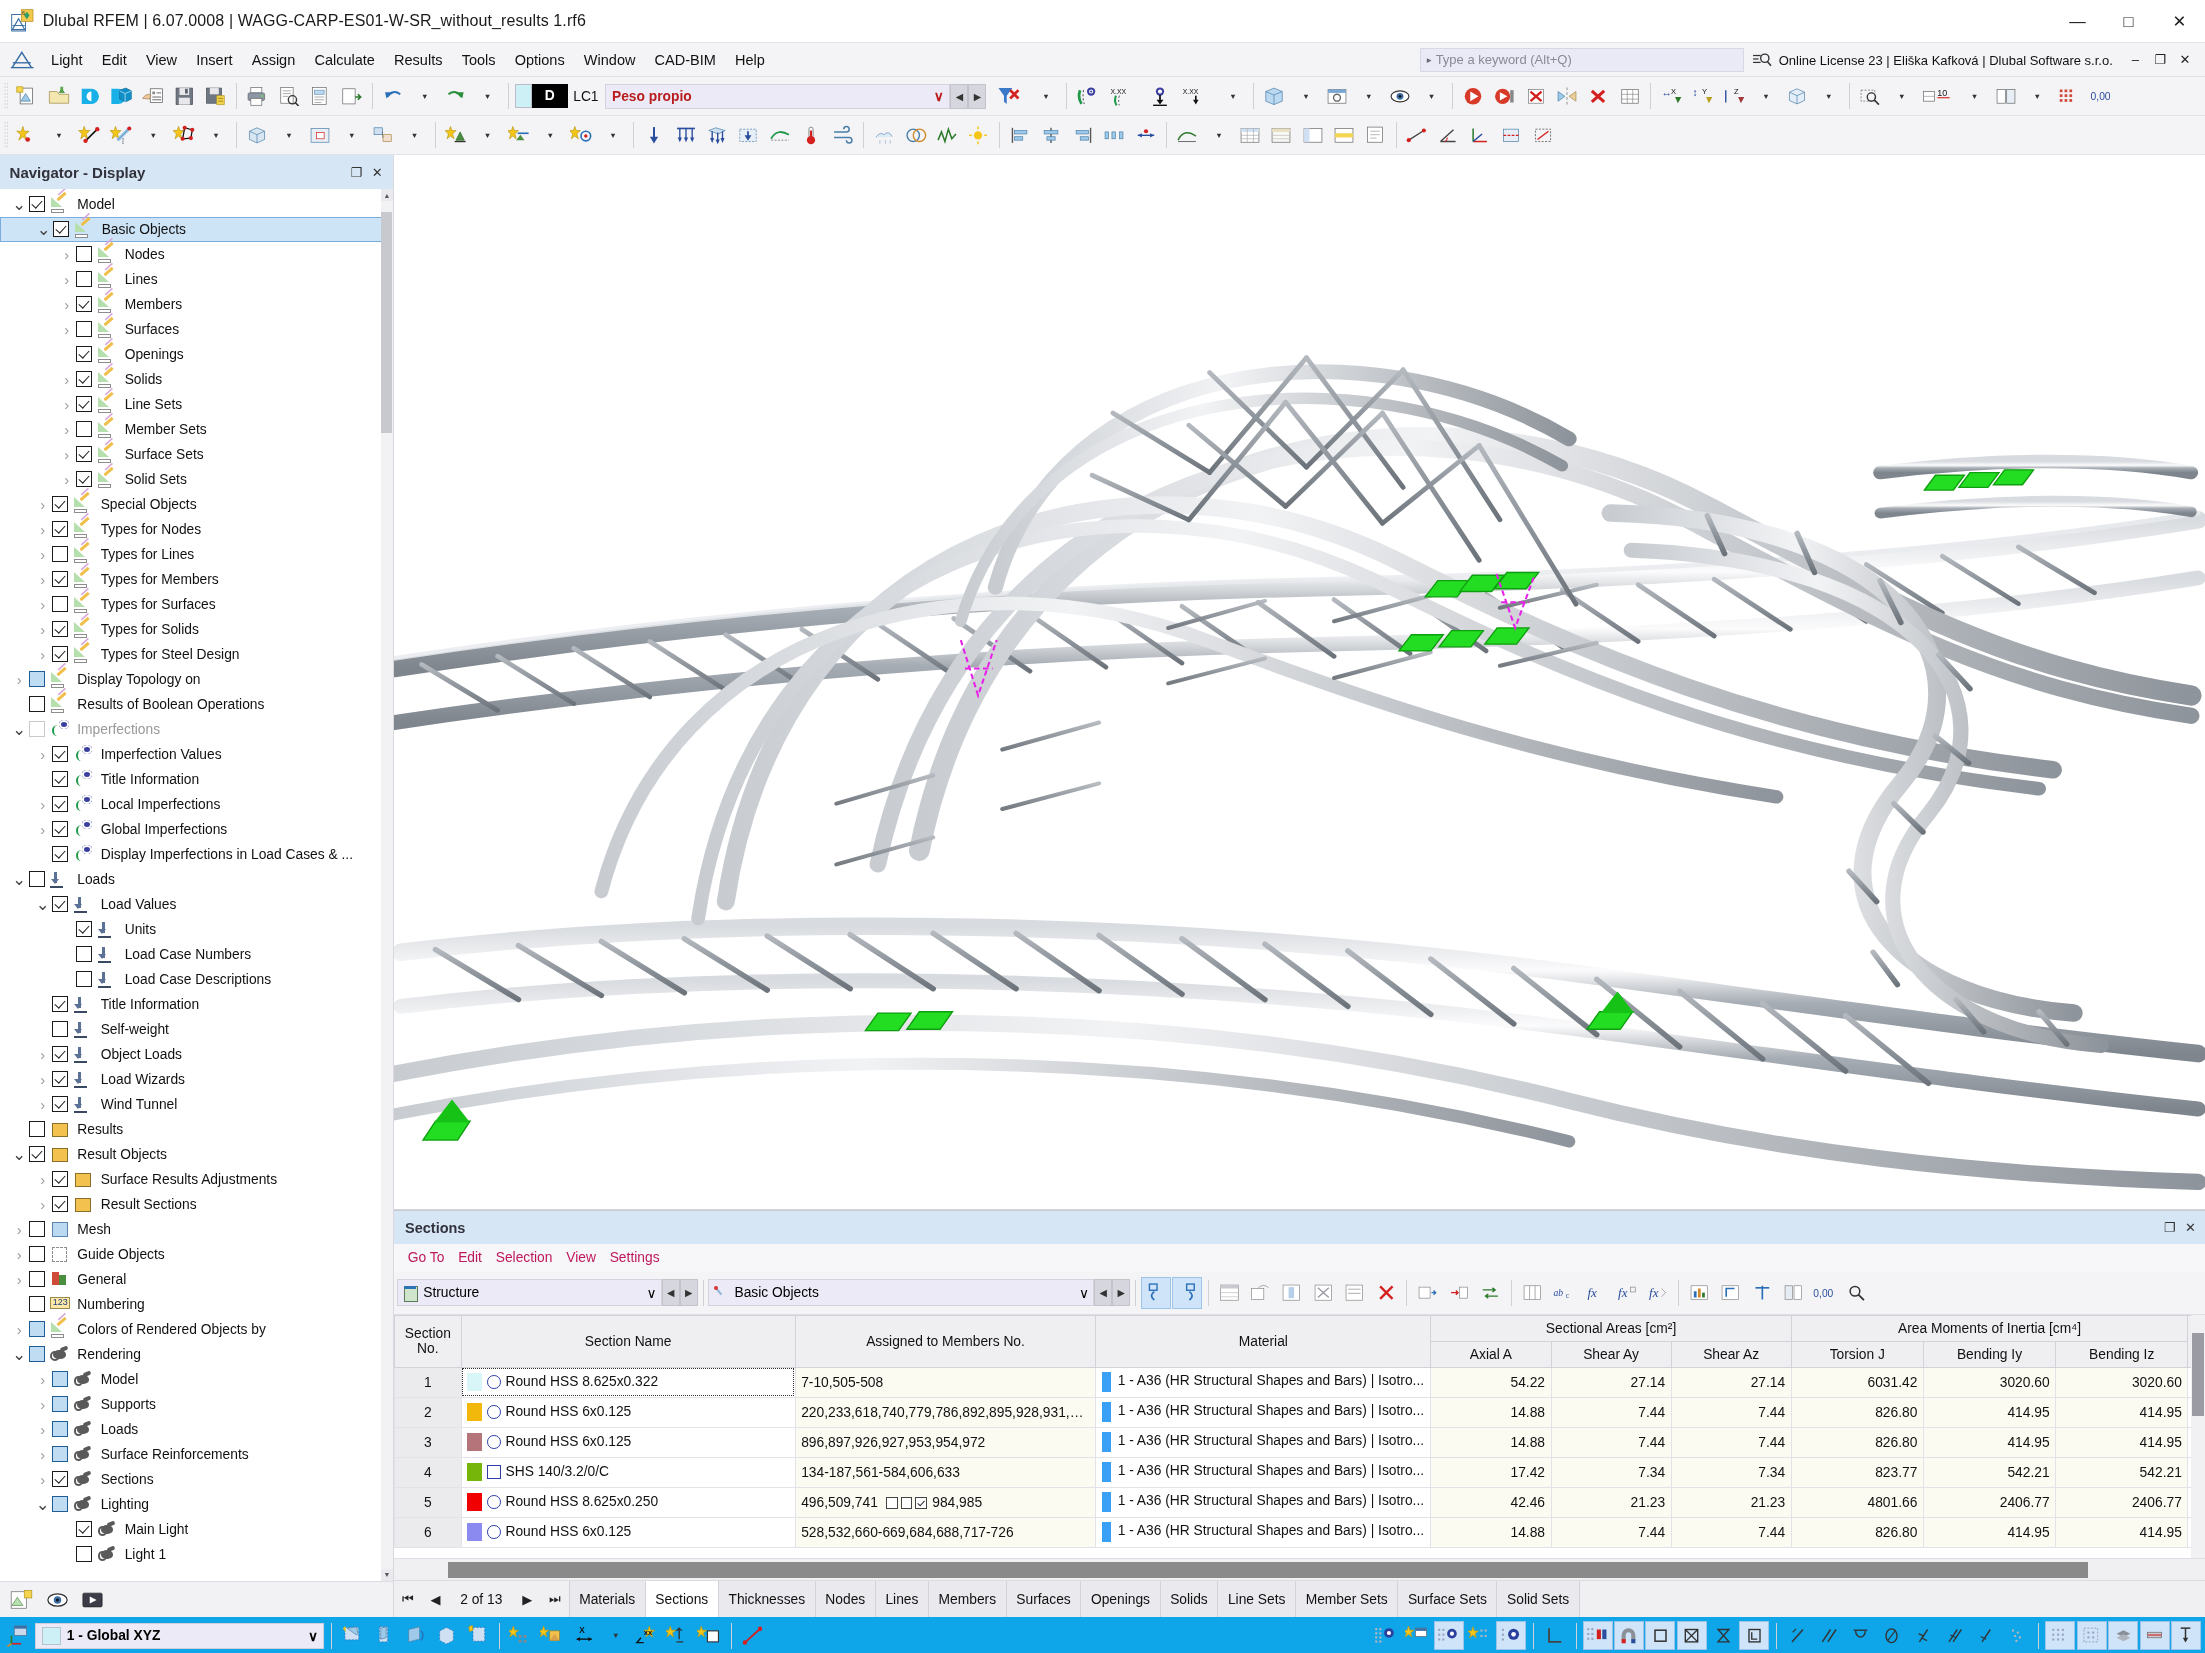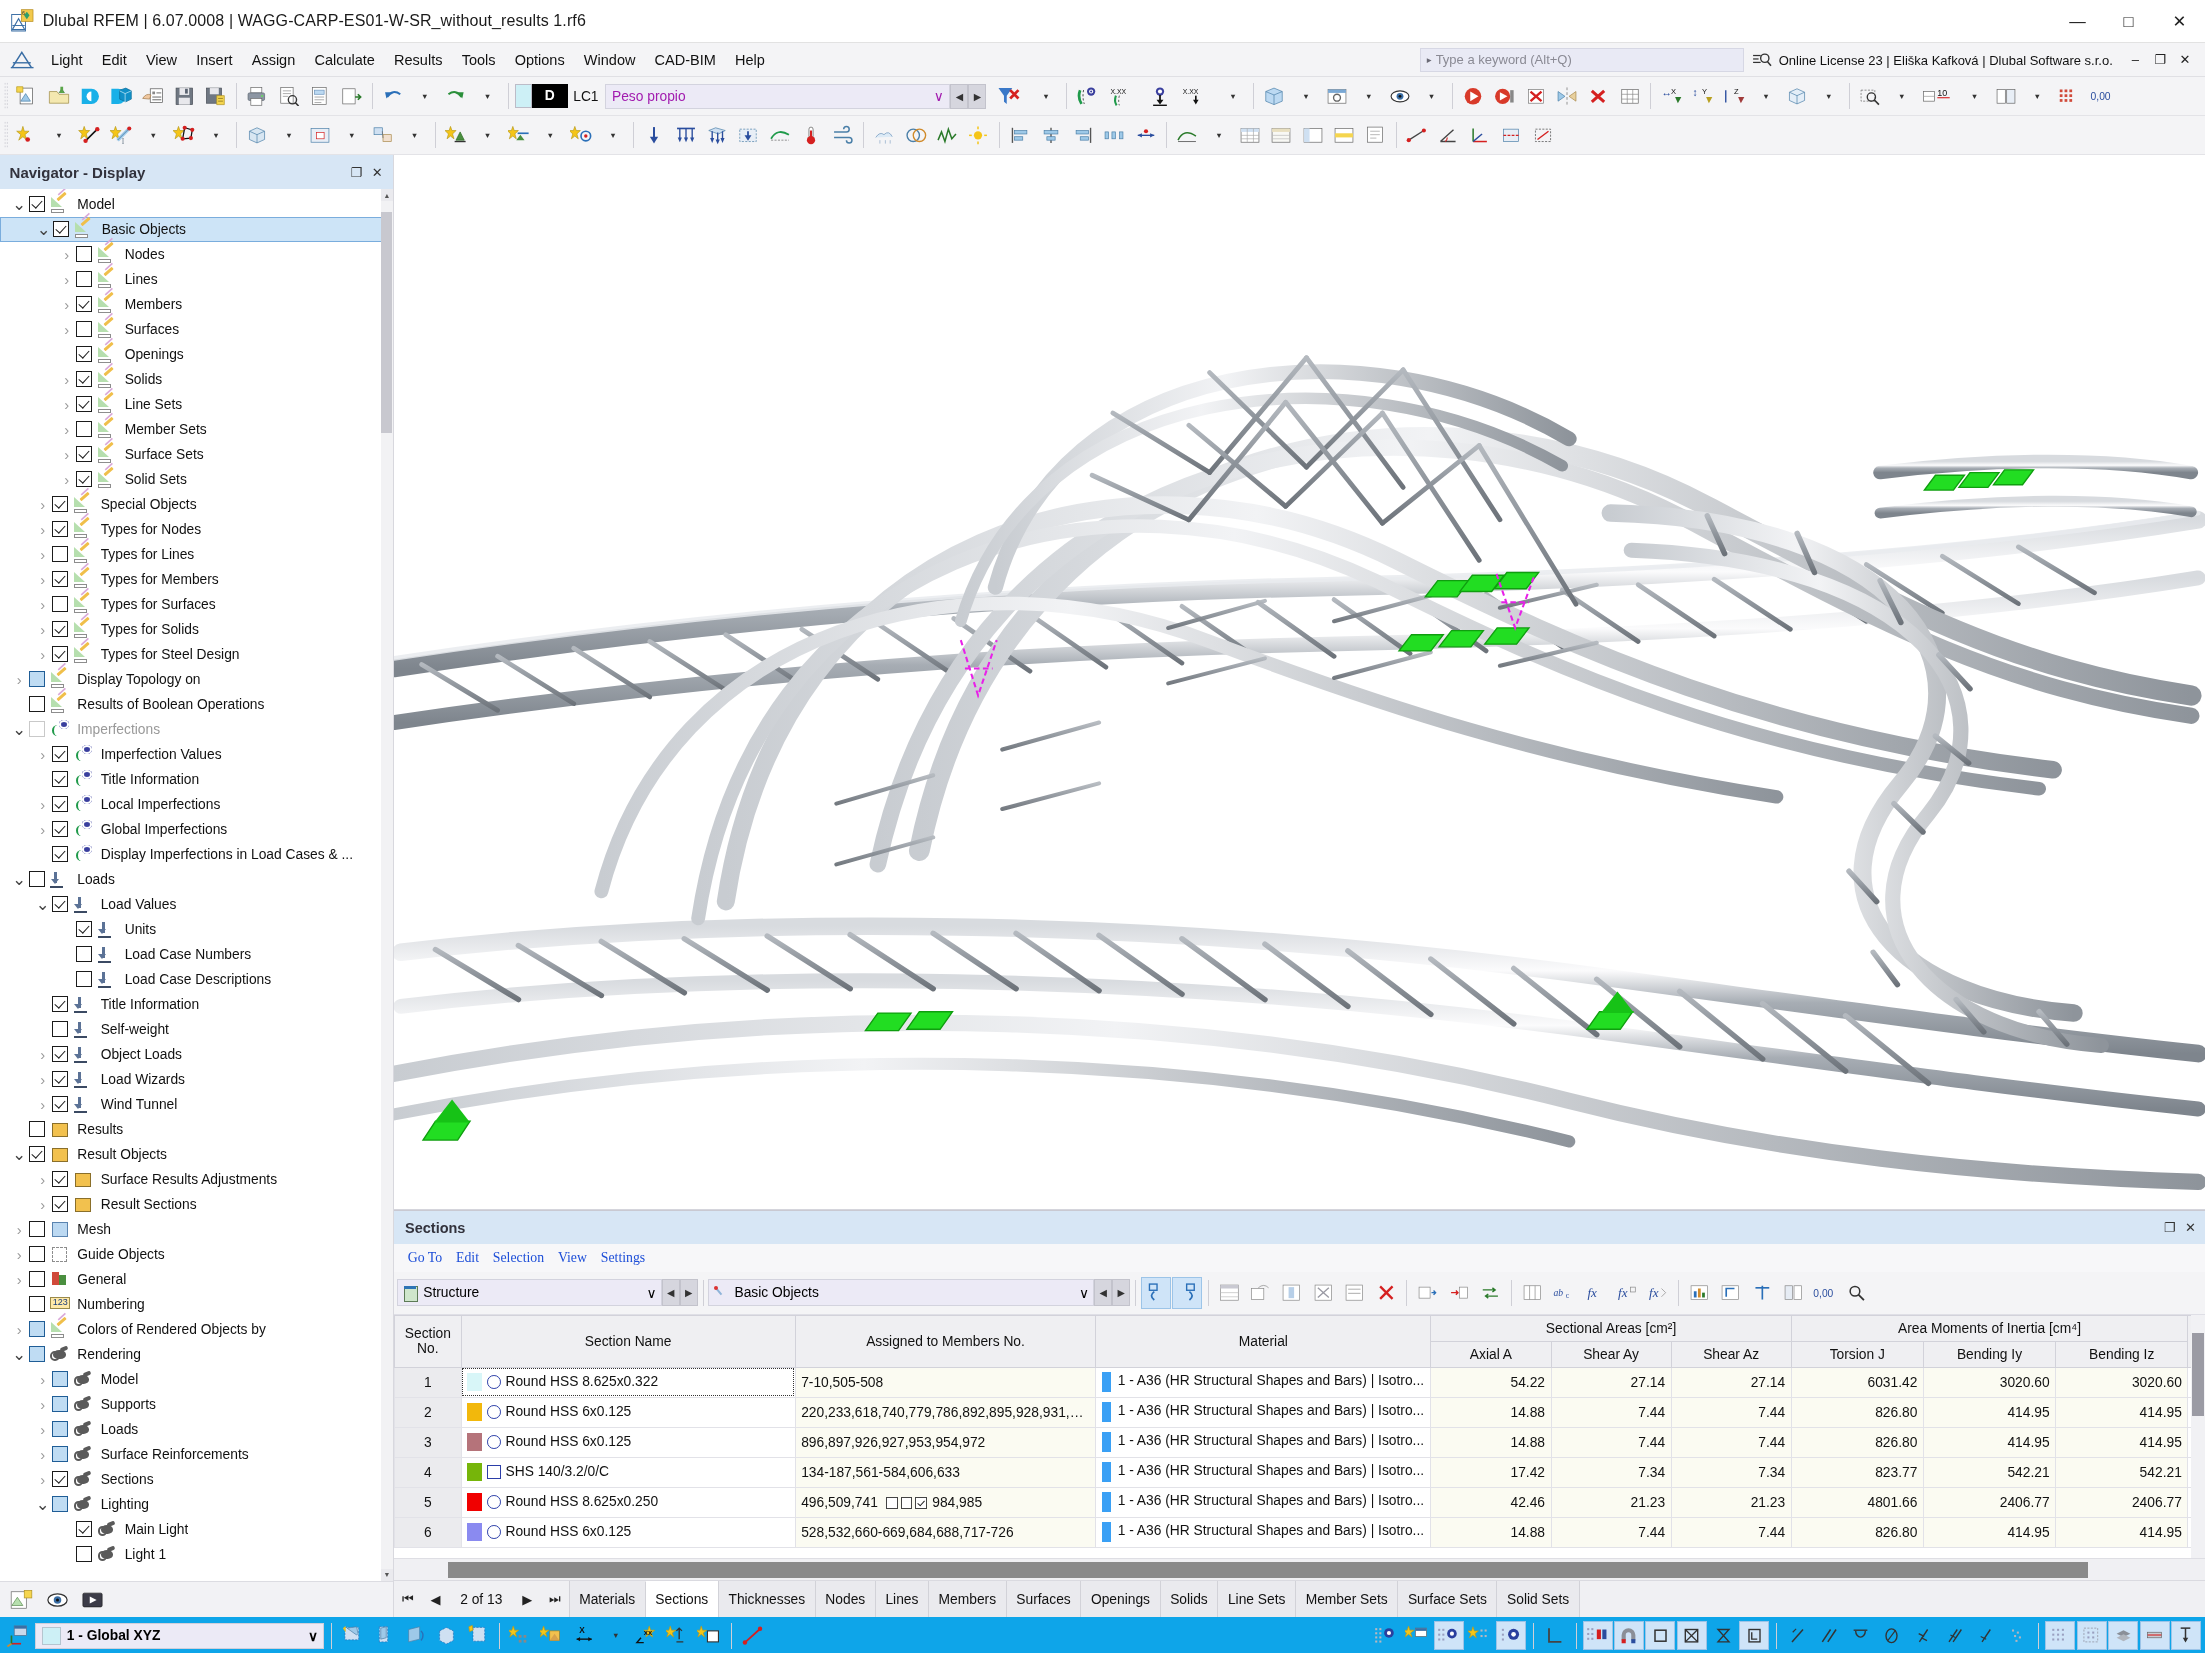--- a/index.html
+++ b/index.html
@@ -52,22 +52,22 @@
           background-size:2.1px 3.4px; }
   .caret { font-size:7.6px; color:#333; margin-left:0.7px; }
 
   
   .lc-wrap { display:flex; align-items:center; height:30px; margin:0 2.1px; }
   .lc-swatch { width:16.5px; height:23.4px; background:#cdf0f6; border:0.7px solid #bcbcc8; }
   .lc-dbadge { width:36px; height:23.4px; background:#000; color:#fff; font-size:13.8px;
                display:flex; align-items:center; justify-content:center; font-weight:bold; }
   .lc-id { font-size:13.8px; padding:0 6.9px 0 5.5px; color:#111; }
   .lc-combo { width:345px; height:25px; background:#eceaf6; border:0.7px solid #d3d3de;
-              display:flex; align-items:center; padding:0 5.5px; font-size:13.8px; color:#a21caf;
-              justify-content:space-between; }
+              display:flex; align-items:center; padding:0 5.5px; font-size:13.8px; color:#b91c1c;
+              justify-content:space-between;font-weight:bold; }
   .spinbtns { display:flex; }
   .spinb { width:18px; height:25px; background:#d6d6de; border:0.7px solid #c3c3cc;
            display:flex; align-items:center; justify-content:center; font-size:9.6px; color:#333; }
 
   
   .body { flex:1; display:flex; min-height:0; }
 
   
   .nav { width:394px; background:#fff; border-right:0.7px solid #d8d8de; display:flex; flex-direction:column; flex:none; }
   .nav-head { height:34px; background:#d7e6f5; display:flex; align-items:center;
@@ -139,21 +139,21 @@
   
   .viewport { flex:1; background:#ffffff; position:relative; overflow:hidden; border-bottom:0.7px solid #d5d5dc; }
   .viewport svg { position:absolute; left:0; top:0; width:100%; height:100%; }
 
   
   .secpanel { height:407px; background:#f7f7f9; display:flex; flex-direction:column; flex:none;
               border-top:0.7px solid #c9c9d2; }
   .sec-head { height:33px; background:#d7e6f5; display:flex; align-items:center; padding:0 4.1px 0 11px; flex:none; }
   .sec-title { font-weight:bold; font-size:14.5px; color:#32323c; flex:1; }
   .sec-menu { height:27.6px; display:flex; align-items:center; background:#f7f7f9; padding-left:6.9px; flex:none; }
-  .sec-menu .mi { font-size:13.8px; padding:2.1px 6.9px; color:#1d4ed8;font-family:Liberation Serif, serif; }
+  .sec-menu .mi { font-size:13.8px; padding:2.1px 6.9px; color:#be185d; }
   .sec-tb { height:43px; background:#f4f4f6; display:flex; align-items:center; padding:0 2.8px;
             border-bottom:0.7px solid #dfdfe6; flex:none; }
   .sec-combo { width:265px; height:27.6px; background:#eceaf6; border:0.7px solid #d3d3de;
                display:flex; align-items:center; padding:0 4.1px; font-size:13.8px; gap:4.8px; }
   .sec-combo .lbl{flex:1;}
   .cb-ico{width:16.5px;height:15px;position:relative;flex:none;}
   .ico-struct::before{content:"";position:absolute;left:2.1px;top:0.7px;width:11.7px;height:13.8px;background:#cfe6cc;border:0.7px solid #5c7a56;}
   .ico-struct::after{content:"";position:absolute;left:2.1px;top:0.7px;width:11.7px;height:3.4px;background:#2e74b5;}
   .ico-basic::before{content:"";position:absolute;left:2.1px;top:1.4px;width:10.3px;height:2.1px;background:#8fb4d9;transform:rotate(50deg);transform-origin:left;}
   .ico-basic::after{content:"";position:absolute;left:0.7px;top:0.7px;width:4.1px;height:4.1px;border-radius:50%;background:#d33;}

